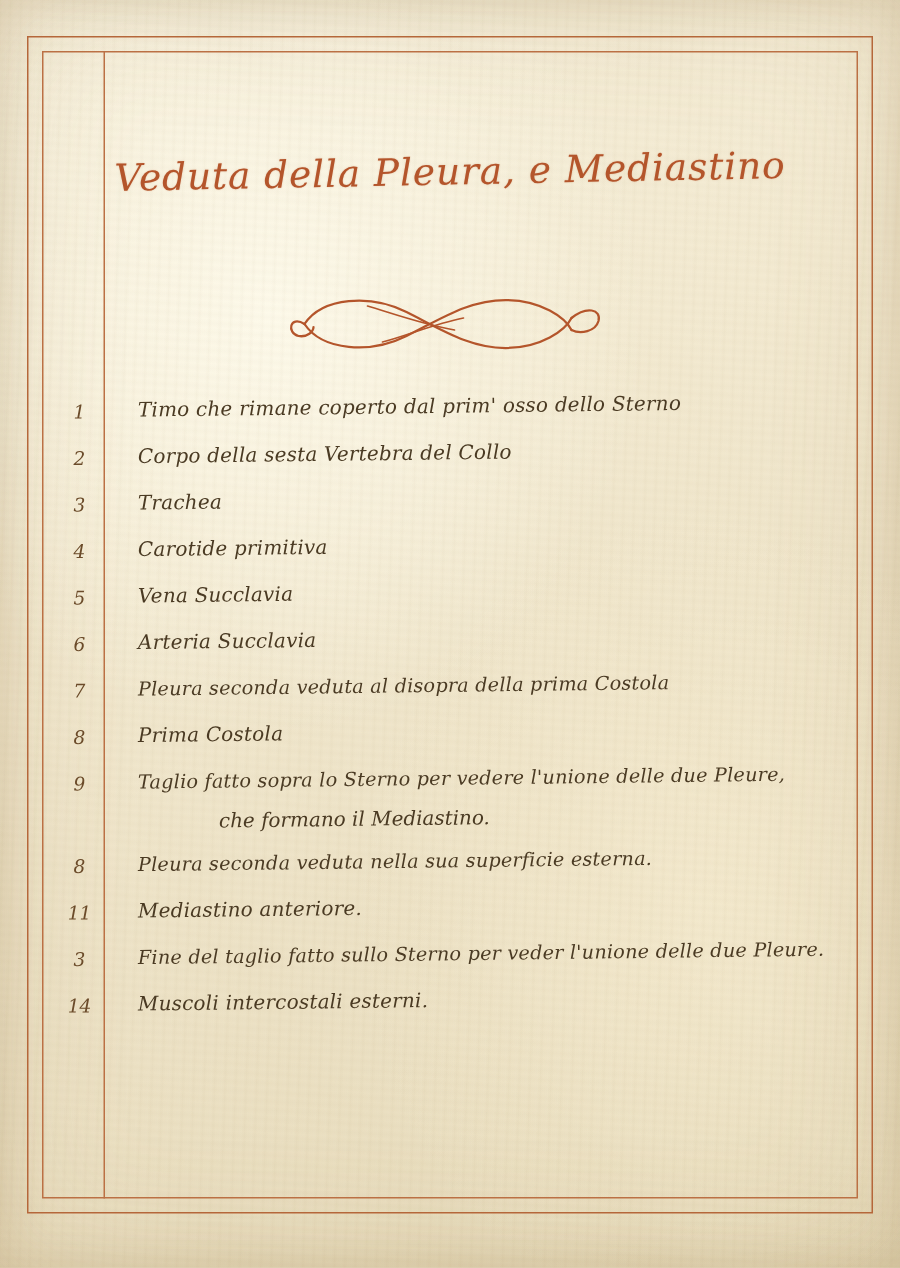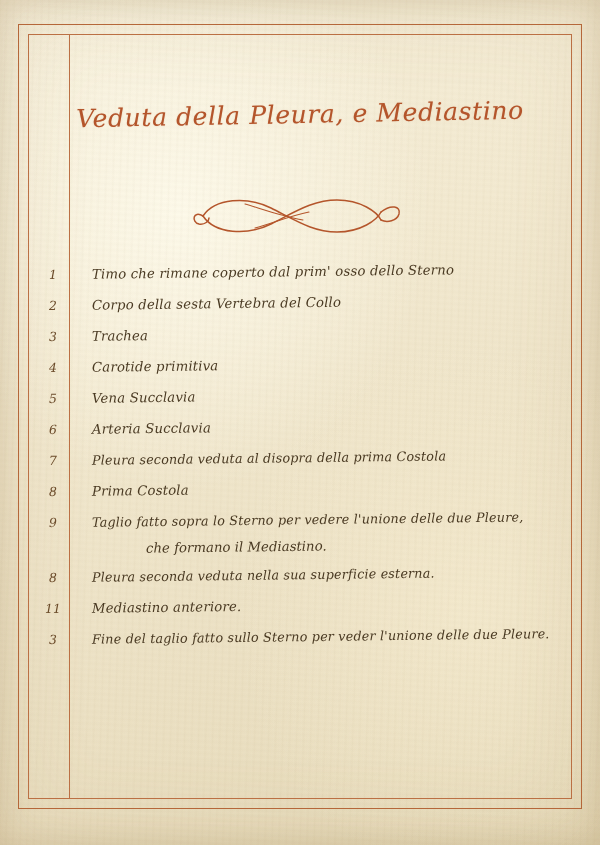--- a/index.html
+++ b/index.html
@@ -231,15 +231,19 @@
     <div class="num">11</div>
     <div class="txt">Mediastino anteriore.</div>
   </div>
 
 
   <div class="row">
     <div class="num">3</div>
     <div class="txt small">Fine del taglio fatto sullo Sterno per veder l'unione delle due Pleure.</div>
   </div>
 
+  <div class="row">
+    <div class="num">14</div>
+    <div class="txt">Muscoli intercostali esterni.</div>
+  </div>
 
 
 </div>
 
 </body></html>

